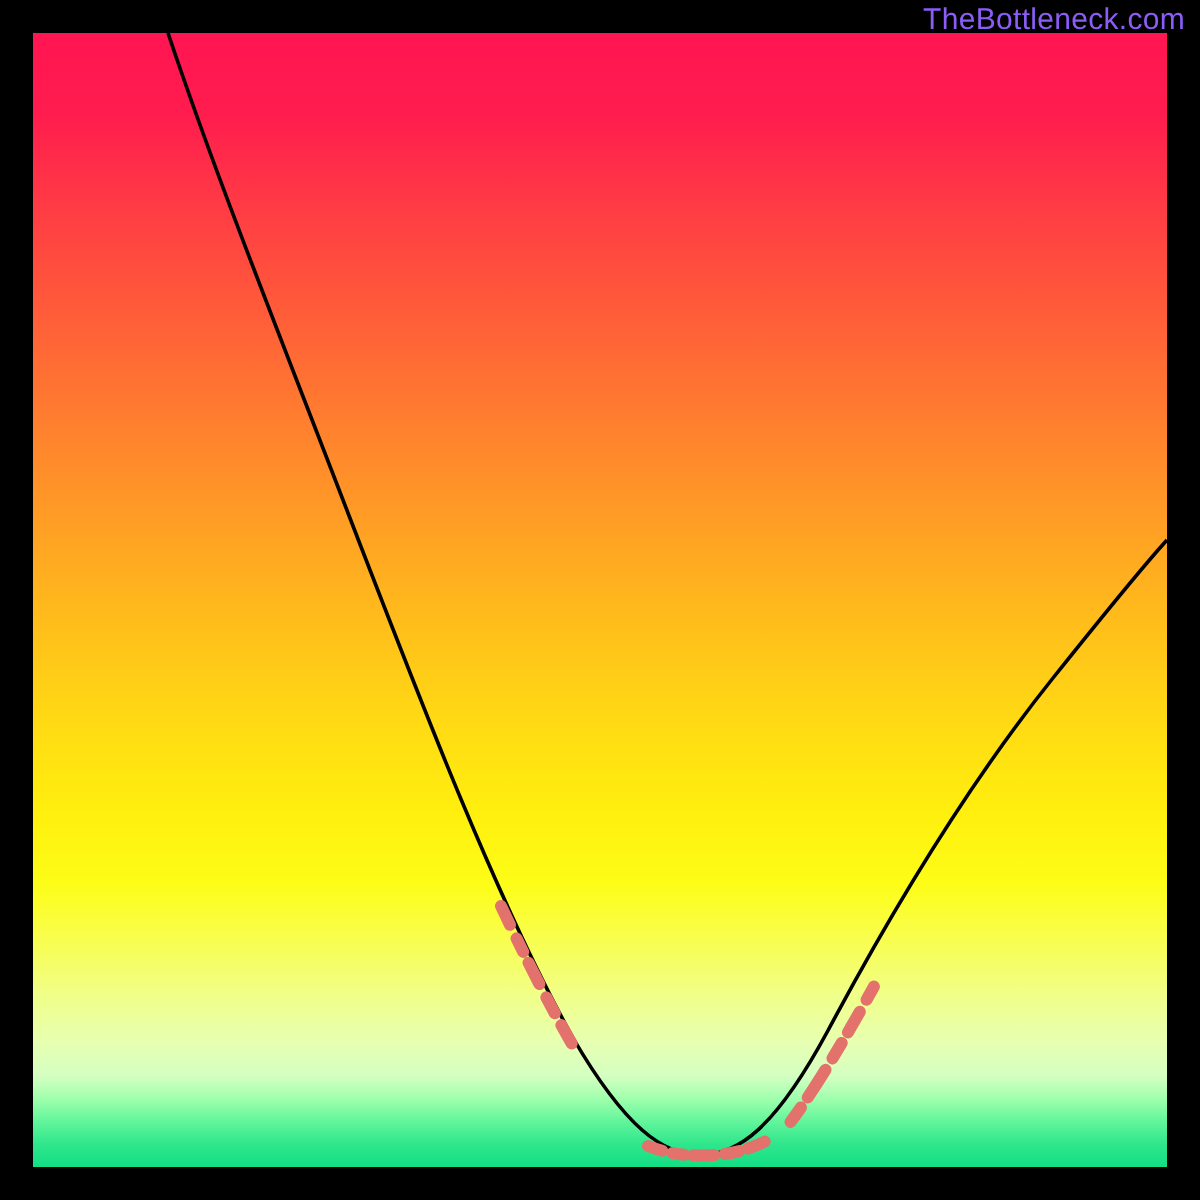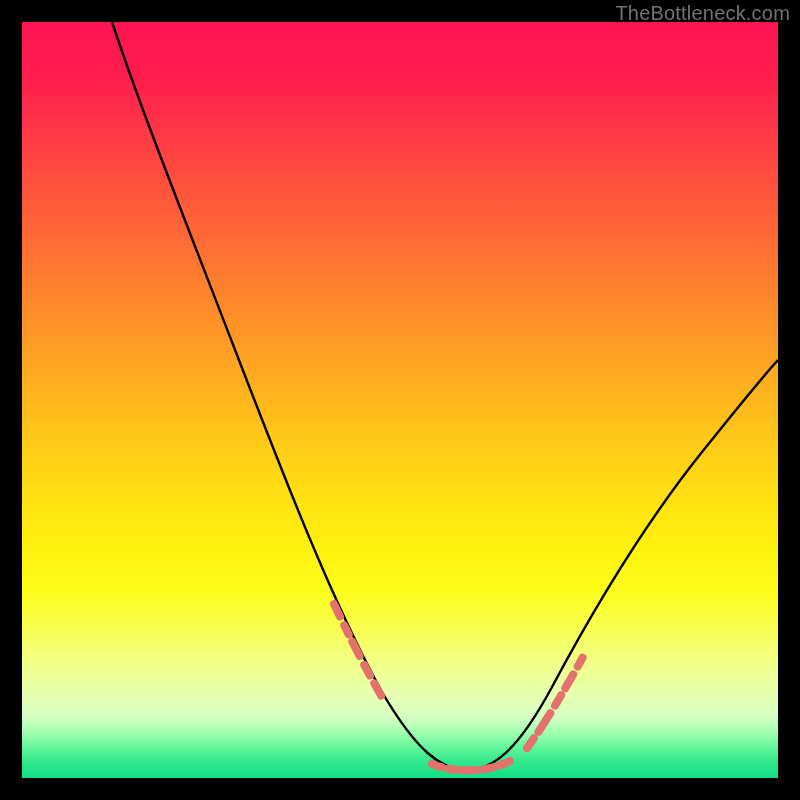--- a/index.html
+++ b/index.html
@@ -35,21 +35,21 @@
       #9fffad 94%,
       #61f59b 96%,
       #2fe68c 98%,
       #12df84 100%
     );
   }
   .watermark {
     position: absolute;
     top: 2px;
     right: 10px;
-    color: #737373;
+    color: #8b5cf6;
     font-size: 20px;
     letter-spacing: 0.2px;
     font-weight: 500;
     user-select: none;
   }
   svg.curve {
     position: absolute;
     left: 0;
     top: 0;
     width: 756px;

